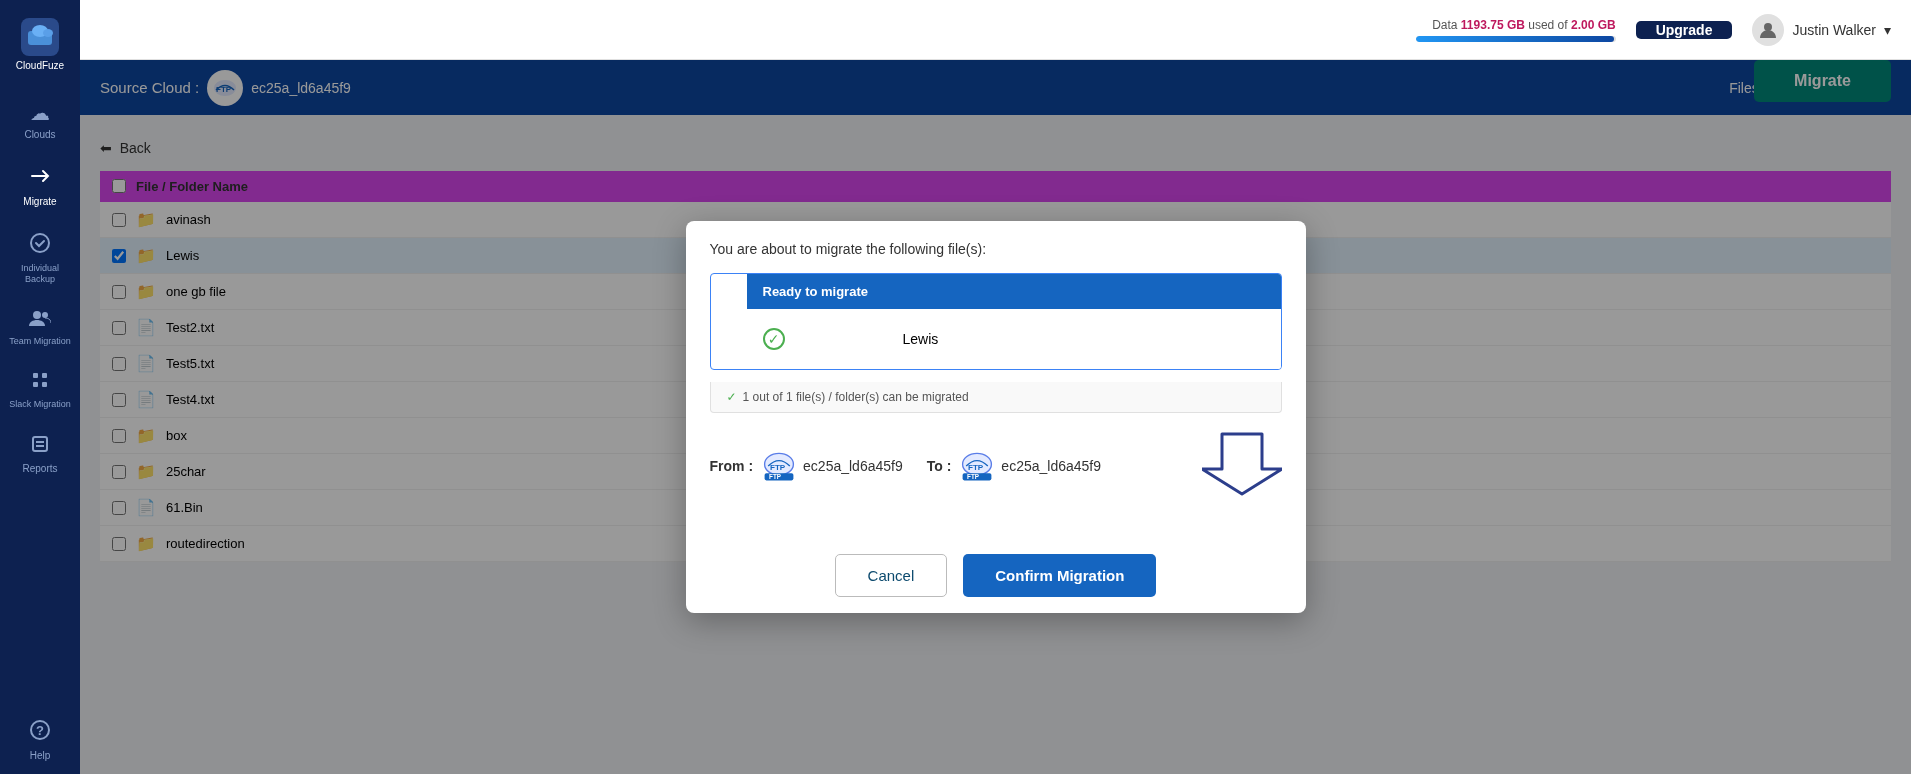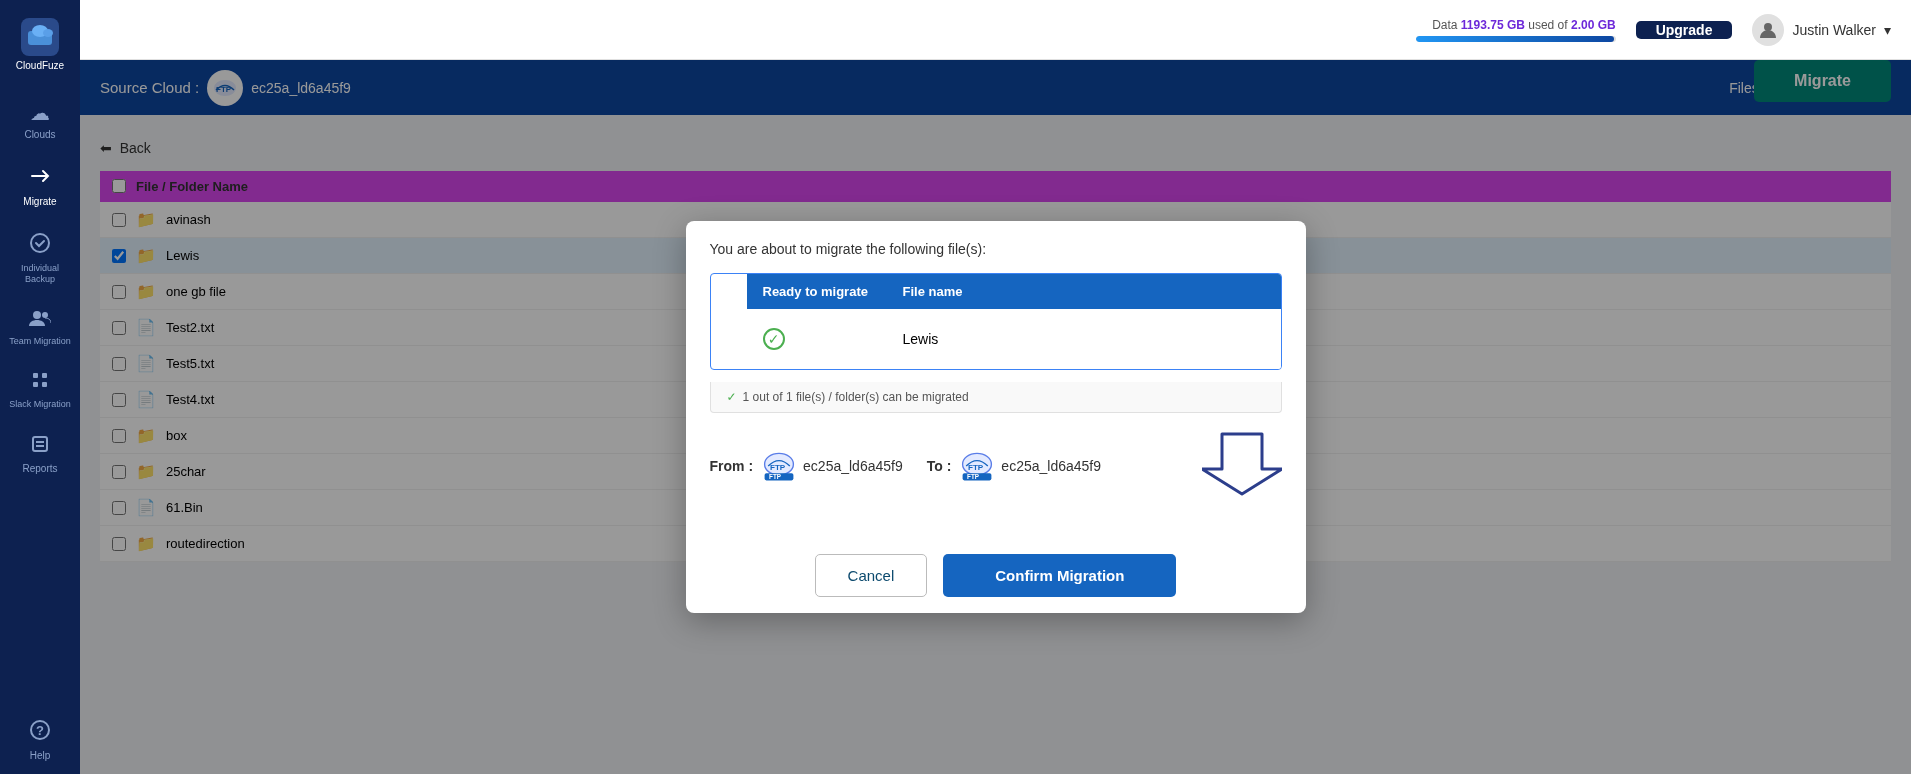--- a/index.html
+++ b/index.html
@@ -68,21 +68,21 @@
       gap: 20px;
     }
     .data-usage {
       display: flex;
       flex-direction: column;
       align-items: flex-end;
       font-size: 12px;
       color: #555;
     }
     .data-usage-text { margin-bottom: 4px; }
-    .data-usage-text strong { color: #6d28d9; }
+    .data-usage-text strong { color: #be185d; }
     .progress-bar {
       width: 200px;
       height: 6px;
       background: #e0e0e0;
       border-radius: 3px;
       overflow: hidden;
     }
     .progress-fill {
       height: 100%;
       background: linear-gradient(90deg, #2196F3, #0d47a1);
@@ -355,21 +355,21 @@
       border: 1px solid #bbb;
       padding: 12px 32px;
       border-radius: 5px;
       font-size: 15px;
       cursor: pointer;
     }
     .confirm-btn {
       background: #1565C0;
       color: white;
       border: none;
-      padding: 12px 52px;
+      padding: 12px 32px;
       border-radius: 5px;
       font-size: 15px;
       font-weight: bold;
       cursor: pointer;
     }
 
     .ftp-svg { width: 36px; height: 36px; }
   </style>
 </head>
 <body>
@@ -563,21 +563,20 @@
   <div class="overlay">
     <div class="modal">
 
 
       <div class="modal-body">
         <div class="modal-desc">You are about to migrate the following file(s):</div>
 
         <div class="migrate-table">
           <div class="migrate-table-header">
             <div class="migrate-table-header-col1">Ready to migrate</div>
-            <div class="migrate-table-header-col2">File name</div>
           </div>
           <div class="migrate-table-row">
             <div class="migrate-table-row-col1">
               <div class="check-circle">✓</div>
             </div>
             <div class="migrate-table-row-col2">Lewis</div>
           </div>
         </div>
         <div class="migrate-info-row">
           <span class="info-icon">✓</span>

